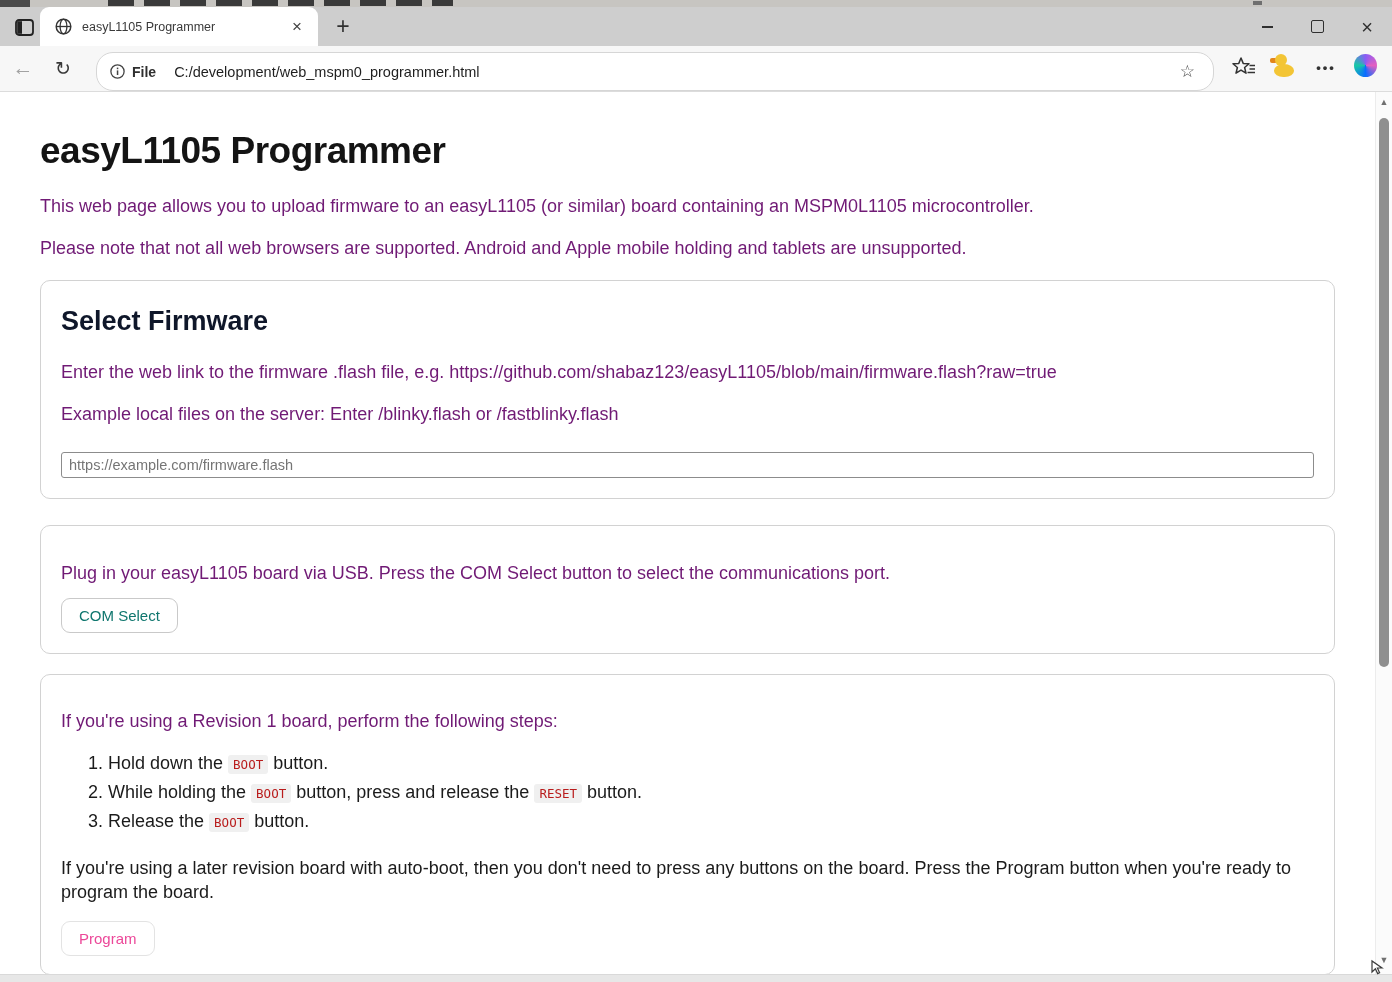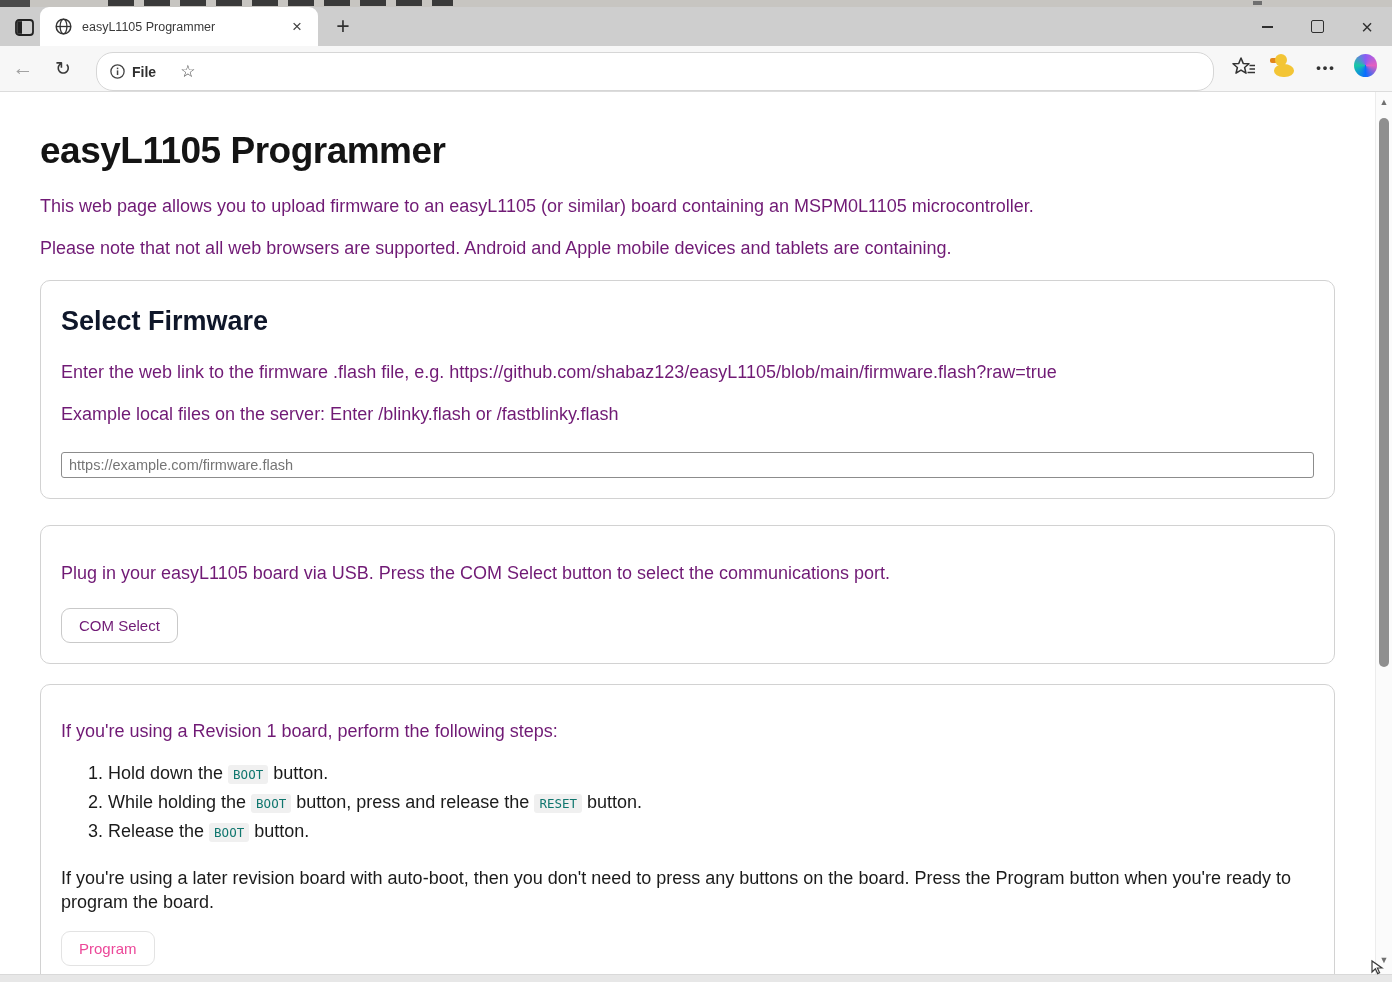--- a/index.html
+++ b/index.html
@@ -63,28 +63,28 @@
   .card{border:1px solid #d2d2d2;border-radius:10px;padding:20px;}
   .card1{margin-top:21px;}
   h2{margin:5px 0 0;font-size:27px;font-weight:700;color:#0f172a;}
   .fw-line1{margin:25px 0 0;}
   .fw-line2{margin:21px 0 0;}
   .fw-input{margin-top:27px;width:100%;height:26px;border:1px solid #8c8c8c;border-radius:3px;
     font-size:14.5px;padding:0 7px;box-sizing:border-box;color:#1f1f1f;font-family:inherit;}
   .fw-input::placeholder{color:#757575;}
   .card2{margin-top:26px;}
   .com-text{margin:17px 0 0;}
-  .btn{display:inline-block;margin-top:24px;background:#fff;border:1px solid #c9c9c9;
-    border-radius:9px;padding:8px 17px;font-size:15px;color:#701a75;font-family:inherit;cursor:pointer;}
+  .btn{display:inline-block;margin-top:14px;background:#fff;border:1px solid #c9c9c9;
+    border-radius:9px;padding:8px 17px;font-size:15px;color:#0f766e;font-family:inherit;cursor:pointer;}
   .card3{margin-top:20px;padding-bottom:18px;}
   .rev-intro{margin:16px 0 0;}
   ol{margin:19px 0 0;padding-left:47px;color:#1b1b1b;font-size:18px;}
   li{margin:0 0 3px;line-height:25px;}
   code.chip{font-family:"DejaVu Sans Mono",monospace;font-size:12.5px;background:#f0f0f0;
-    color:#0f766e;padding:2px 5px;border-radius:3px;}
+    color:#b91c1c;padding:2px 5px;border-radius:3px;}
   .later{margin:21px 0 0;color:#1b1b1b;font-size:18px;line-height:24px;}
   .btn.disabled{margin-top:17px;border-color:#e3e3e3;color:#ec4899;cursor:default;}
 
   
   .scrollbar{position:absolute;top:92px;right:0;width:17px;bottom:8px;background:#fbfbfb;
     border-left:1px solid #ececec;box-sizing:border-box;}
   .sb-up{position:absolute;top:5px;left:0;right:0;text-align:center;font-size:9px;color:#707070;cursor:pointer;}
   .sb-thumb{position:absolute;top:26px;left:3px;width:10px;height:549px;background:#8f8f8f;
     border-radius:5px;cursor:pointer;}
   .sb-down{position:absolute;bottom:9px;left:0;right:0;text-align:center;font-size:9px;color:#707070;cursor:pointer;}
@@ -147,20 +147,21 @@
       <span class="info-group">
         <span style="display:flex;">
           <svg width="15" height="15" viewBox="0 0 15 15">
             <circle cx="7.5" cy="7.5" r="6.6" fill="none" stroke="#444" stroke-width="1.3"></circle>
             <rect x="6.8" y="6.4" width="1.5" height="4.6" fill="#444"></rect>
             <rect x="6.8" y="3.6" width="1.5" height="1.6" fill="#444"></rect>
           </svg>
         </span>
         <span class="scheme">File</span>
       </span>
+      <span class="url">C:/development/web_mspm0_programmer.html</span>
       <button class="addr-star">☆</button>
     </div>
 
     <button class="chrome-btn fav-hub">
       <svg width="24" height="22" viewBox="0 0 24 22">
         <path d="M9 2 L11.2 7.4 L17 7.8 L12.6 11.5 L14 17.2 L9 14.1 L4 17.2 L5.4 11.5 L1 7.8 L6.8 7.4 Z" fill="none" stroke="#333" stroke-width="1.5" stroke-linejoin="round"></path>
         <line x1="17.5" y1="9.5" x2="23" y2="9.5" stroke="#333" stroke-width="1.5"></line>
         <line x1="17.5" y1="13" x2="23" y2="13" stroke="#333" stroke-width="1.5"></line>
         <line x1="15.5" y1="16.5" x2="23" y2="16.5" stroke="#333" stroke-width="1.5"></line>
       </svg>
@@ -172,21 +173,21 @@
       <span class="duck-body" style="background: rgb(243, 197, 53);"></span>
     </button>
 
     <button class="chrome-btn dots">•••</button>
     <button class="copilot" style="background: conic-gradient(from 180deg, rgb(10, 108, 255), rgb(22, 200, 166), rgb(138, 92, 245), rgb(228, 95, 192), rgb(10, 108, 255));"></button>
   </div>
 
   <div class="content">
     <h1>easyL1105 Programmer</h1>
     <p class="gray p1">This web page allows you to upload firmware to an easyL1105 (or similar) board containing an MSPM0L1105 microcontroller.</p>
-    <p class="gray p2">Please note that not all web browsers are supported. Android and Apple mobile devices and tablets are containing.</p>
+    <p class="gray p2">Please note that not all web browsers are supported. Android and Apple mobile holding and tablets are unsupported.</p>
 
     <section class="card card1">
       <h2>Select Firmware</h2>
       <p class="gray fw-line1">Enter the web link to the firmware .flash file, e.g. https://github.com/shabaz123/easyL1105/blob/main/firmware.flash?raw=true</p>
       <p class="gray fw-line2">Example local files on the server: Enter /blinky.flash or /fastblinky.flash</p>
       <input class="fw-input" type="text" placeholder="https://example.com/firmware.flash" style="">
     </section>
 
     <section class="card card2">
       <p class="gray com-text">Plug in your easyL1105 board via USB. Press the COM Select button to select the communications port.</p>

